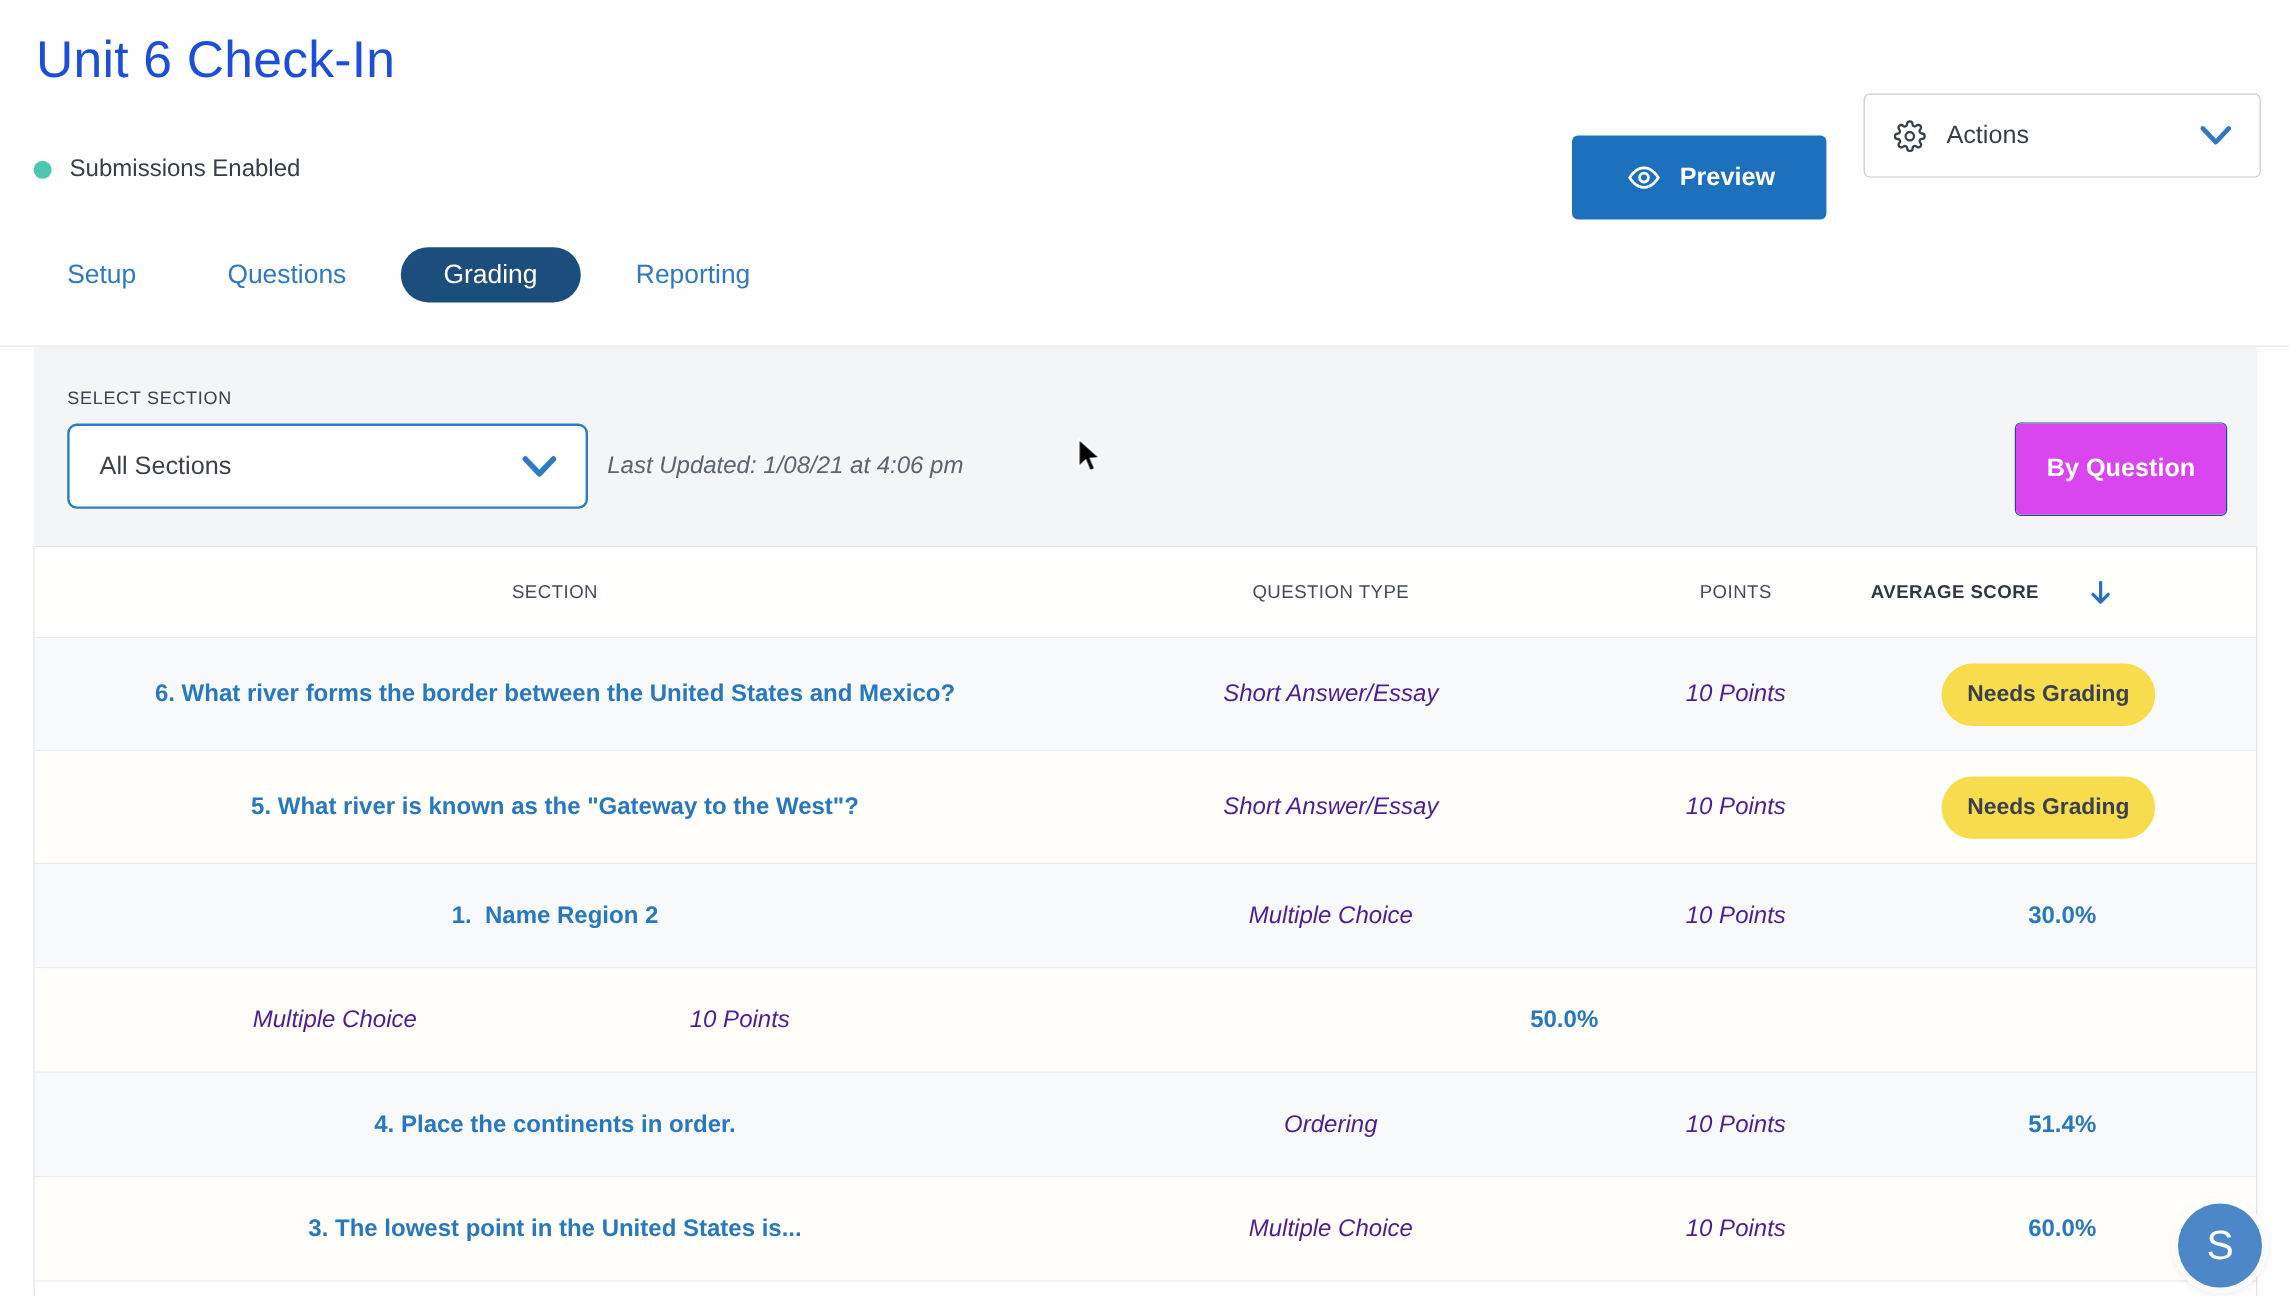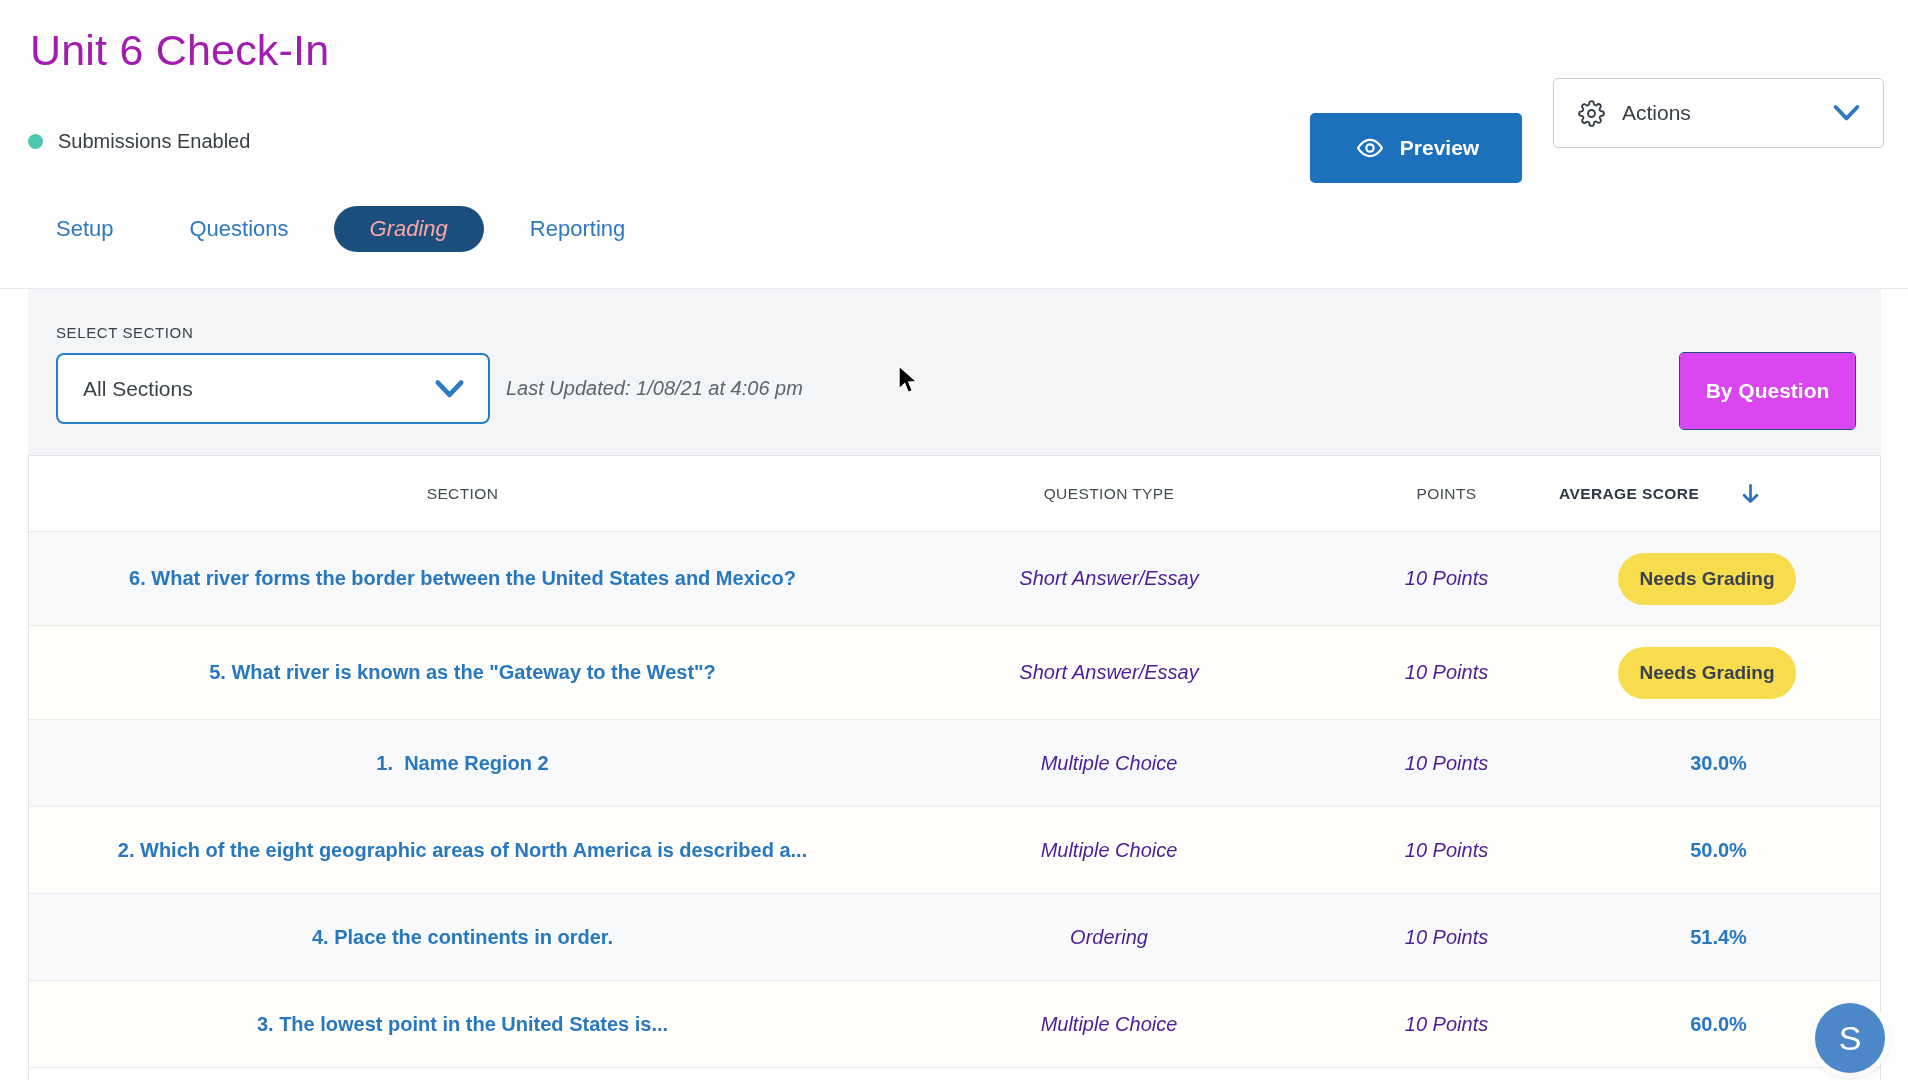--- a/index.html
+++ b/index.html
@@ -3,21 +3,21 @@
 <meta charset="utf-8">
 <style>
 * { margin:0; padding:0; box-sizing:border-box; }
 html,body { width:1908px; height:1080px; overflow:hidden; background:#fefefe;
   font-family:"Liberation Sans","DejaVu Sans",sans-serif; color:#3a4048; }
 
 
 .top { position:absolute; left:0; top:0; width:1908px; height:289px; background:#fefefe;
   border-bottom:1px solid #e4e6e9; }
 .page-title { position:absolute; left:30px; top:26px; font-size:43px; font-weight:400;
-  color:#a21caf; letter-spacing:0.2px; }
+  color:#1d4ed8; letter-spacing:0.2px; }
 .status-row { position:absolute; left:28px; top:130px; display:flex; align-items:center; }
 .status-dot { width:15px; height:15px; border-radius:50%; background:#4cc7ae; }
 .status-text { margin-left:15px; font-size:20px; color:#393e46; }
 
 .btn-preview { position:absolute; left:1310px; top:78px; width:212px; height:70px;
   background:#1c70bc; border-radius:5px; display:flex; align-items:center; justify-content:center;
   cursor:pointer;margin-top:35px; }
 .btn-preview .lbl { color:#fff; font-size:21px; font-weight:700; margin-left:13px; }
 .btn-actions { position:absolute; left:1553px; top:78px; width:331px; height:70px;
   background:#fff; border:1px solid #c9ccd1; border-radius:5px; display:flex; align-items:center;
@@ -25,22 +25,22 @@
 .btn-actions .lbl { font-size:21px; color:#393f47; margin-left:17px; }
 .btn-actions .gear { margin-left:24px; display:flex; }
 .btn-actions .chev { position:absolute; right:22px; display:flex; }
 
 
 .tabs { position:absolute; left:56px; top:206px; height:46px; display:flex; align-items:center; }
 .tab { font-size:22px; color:#2f79c3; text-decoration:none; cursor:pointer; }
 .tab.t0 { margin-right:76px; }
 .tab.t1 { margin-right:45px; }
 .tab.t3 { }
-.tab.active { background:#1c4e7d; color:#fca5a5; border-radius:23px; height:46px;
-  display:flex; align-items:center; padding:0 36px; margin-right:46px;font-style:italic; }
+.tab.active { background:#1c4e7d; color:#ffffff; border-radius:23px; height:46px;
+  display:flex; align-items:center; padding:0 36px; margin-right:46px; }
 
 
 .panel { position:absolute; left:28px; top:289px; width:1853px; height:791px;
   background:#f4f5f6;text-align:center; }
 .select-label { position:absolute; left:28px; top:35px; font-size:15px; color:#3c424b;
   letter-spacing:0.6px; }
 .select-box { position:absolute; left:28px; top:64px; width:434px; height:71px;
   background:#fff; border:2px solid #2b7cc5; border-radius:8px; display:flex; align-items:center;
   cursor:pointer; }
 .select-box .val { font-size:21px; color:#3b4149; margin-left:25px; }
@@ -174,21 +174,20 @@
   </div>
 
   <div class="trow shade">
     <div class="c1"><a class="q-link">1. &nbsp;Name Region 2</a></div>
     <div class="c2 cell-type">Multiple Choice</div>
     <div class="c3 cell-points">10 Points</div>
     <div class="c4 cell-score"><span class="pct">30.0%</span></div>
   </div>
 
   <div class="trow">
-    <div class="c1"><a class="q-link">2. Which of the eight geographic areas of North America is described a...</a></div>
     <div class="c2 cell-type">Multiple Choice</div>
     <div class="c3 cell-points">10 Points</div>
     <div class="c4 cell-score"><span class="pct">50.0%</span></div>
   </div>
 
   <div class="trow shade">
     <div class="c1"><a class="q-link">4. Place the continents in order.</a></div>
     <div class="c2 cell-type">Ordering</div>
     <div class="c3 cell-points">10 Points</div>
     <div class="c4 cell-score"><span class="pct">51.4%</span></div>

